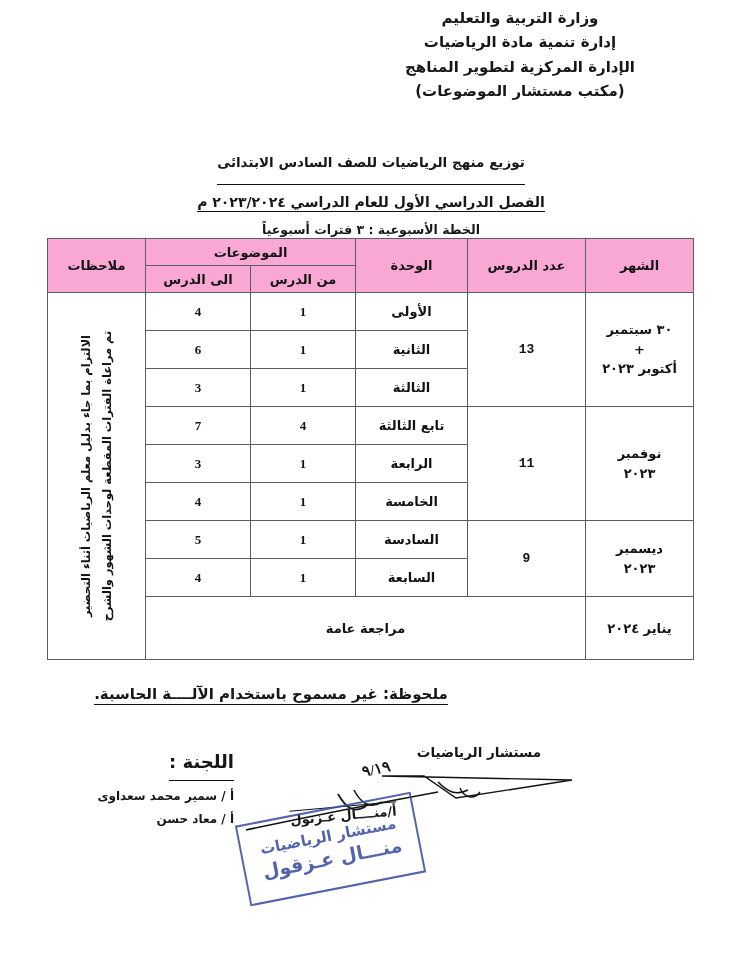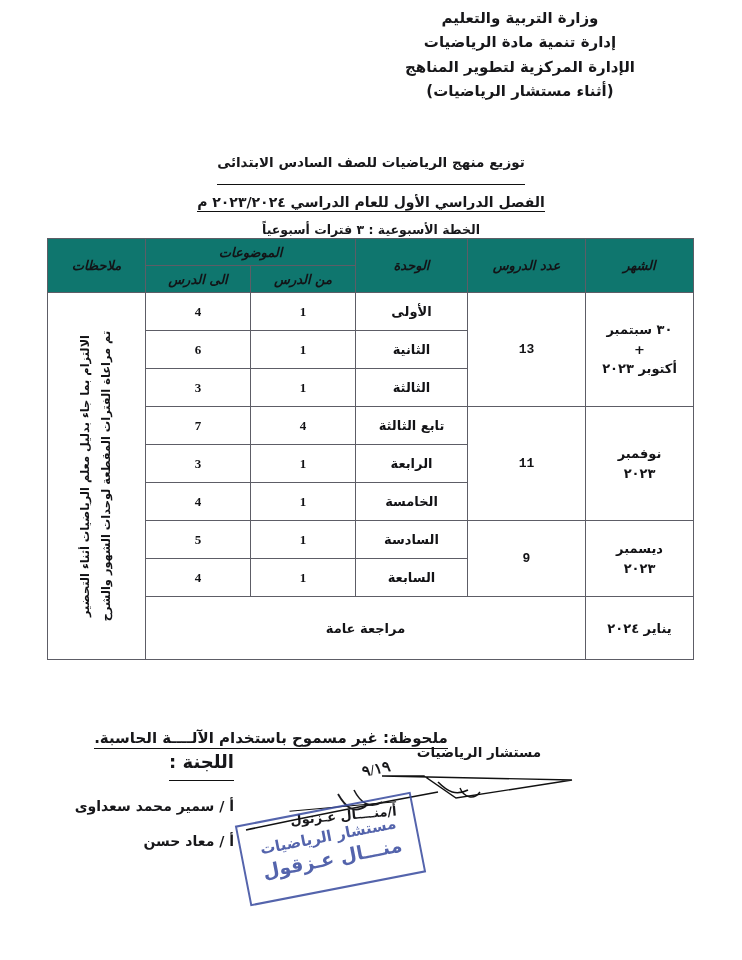--- a/index.html
+++ b/index.html
@@ -83,23 +83,22 @@
   table.plan th, table.plan td {
     border: 1.1px solid #5d5d66;
     text-align: center;
     vertical-align: middle;
     font-size: 13px;
     font-weight: 700;
     padding: 0;
     color: #131316;
   }
   table.plan thead th {
-    background: #0f766e;
+    background: #f9a8d4;
     height: 26px;
-    font-style: italic;
   }
   .col-month   { width: 108px; }
   .col-count   { width: 118px; }
   .col-unit    { width: 112px; }
   .col-from    { width: 105px; }
   .col-to      { width: 105px; }
   .col-notes   { width: 98px;  }
 
   .hdr-topics { height: 22px; font-size: 13px; }
 
@@ -128,21 +127,21 @@
     font-weight: 700;
     line-height: 1.85;
     text-align: center;
     direction: rtl;
   }
   .notes-rot .nline { display: block; }
 
   
   .footer-note {
     position: absolute;
-    top: 728px;
+    top: 684px;
     right: 0;
     left: 0;
     text-align: center;
     padding-left: 40px;
   }
   .footer-note .note-text {
     font-size: 15px;
     font-weight: 700;
     display: inline-block;
     border-bottom: 1.8px solid #111;
@@ -160,24 +159,23 @@
   }
   .committee .comm-title {
     font-size: 18px;
     font-weight: 700;
     display: inline-block;
     border-bottom: 1.6px solid #111;
     padding-bottom: 1px;
     margin-bottom: 4px;
   }
   .committee .comm-name {
-    font-size: 14px;
+    font-size: 12px;
     font-weight: 700;
     white-space: nowrap;
-    margin-top: 8px;
   }
 
   
   .signature {
     position: absolute;
     top: 744px;
     right: 148px;
     width: 230px;
     text-align: center;
   }
@@ -237,21 +235,21 @@
     pointer-events: none;
   }
 </style>
 </head>
 <body>
 
 <div class="ministry-header">
   <div class="hline">وزارة التربية والتعليم</div>
   <div class="hline">إدارة تنمية مادة الرياضيات</div>
   <div class="hline">الإدارة المركزية لتطوير المناهج</div>
-  <div class="hline">(أثناء مستشار الرياضيات)</div>
+  <div class="hline">(مكتب مستشار الموضوعات)</div>
 </div>
 
 <div class="title-block">
   <div class="title-row"><span class="title-main">توزيع منهج الرياضيات للصف السادس الابتدائى</span></div>
   <div class="title-row"><span class="title-sub">الفصل الدراسي الأول للعام الدراسي ٢٠٢٣/٢٠٢٤ م</span></div>
   <div class="title-row"><span class="title-weekly">الخطة الأسبوعية : ٣ فترات أسبوعياً</span></div>
 </div>
 
 <div class="plan-table-wrap">
   <table class="plan">

